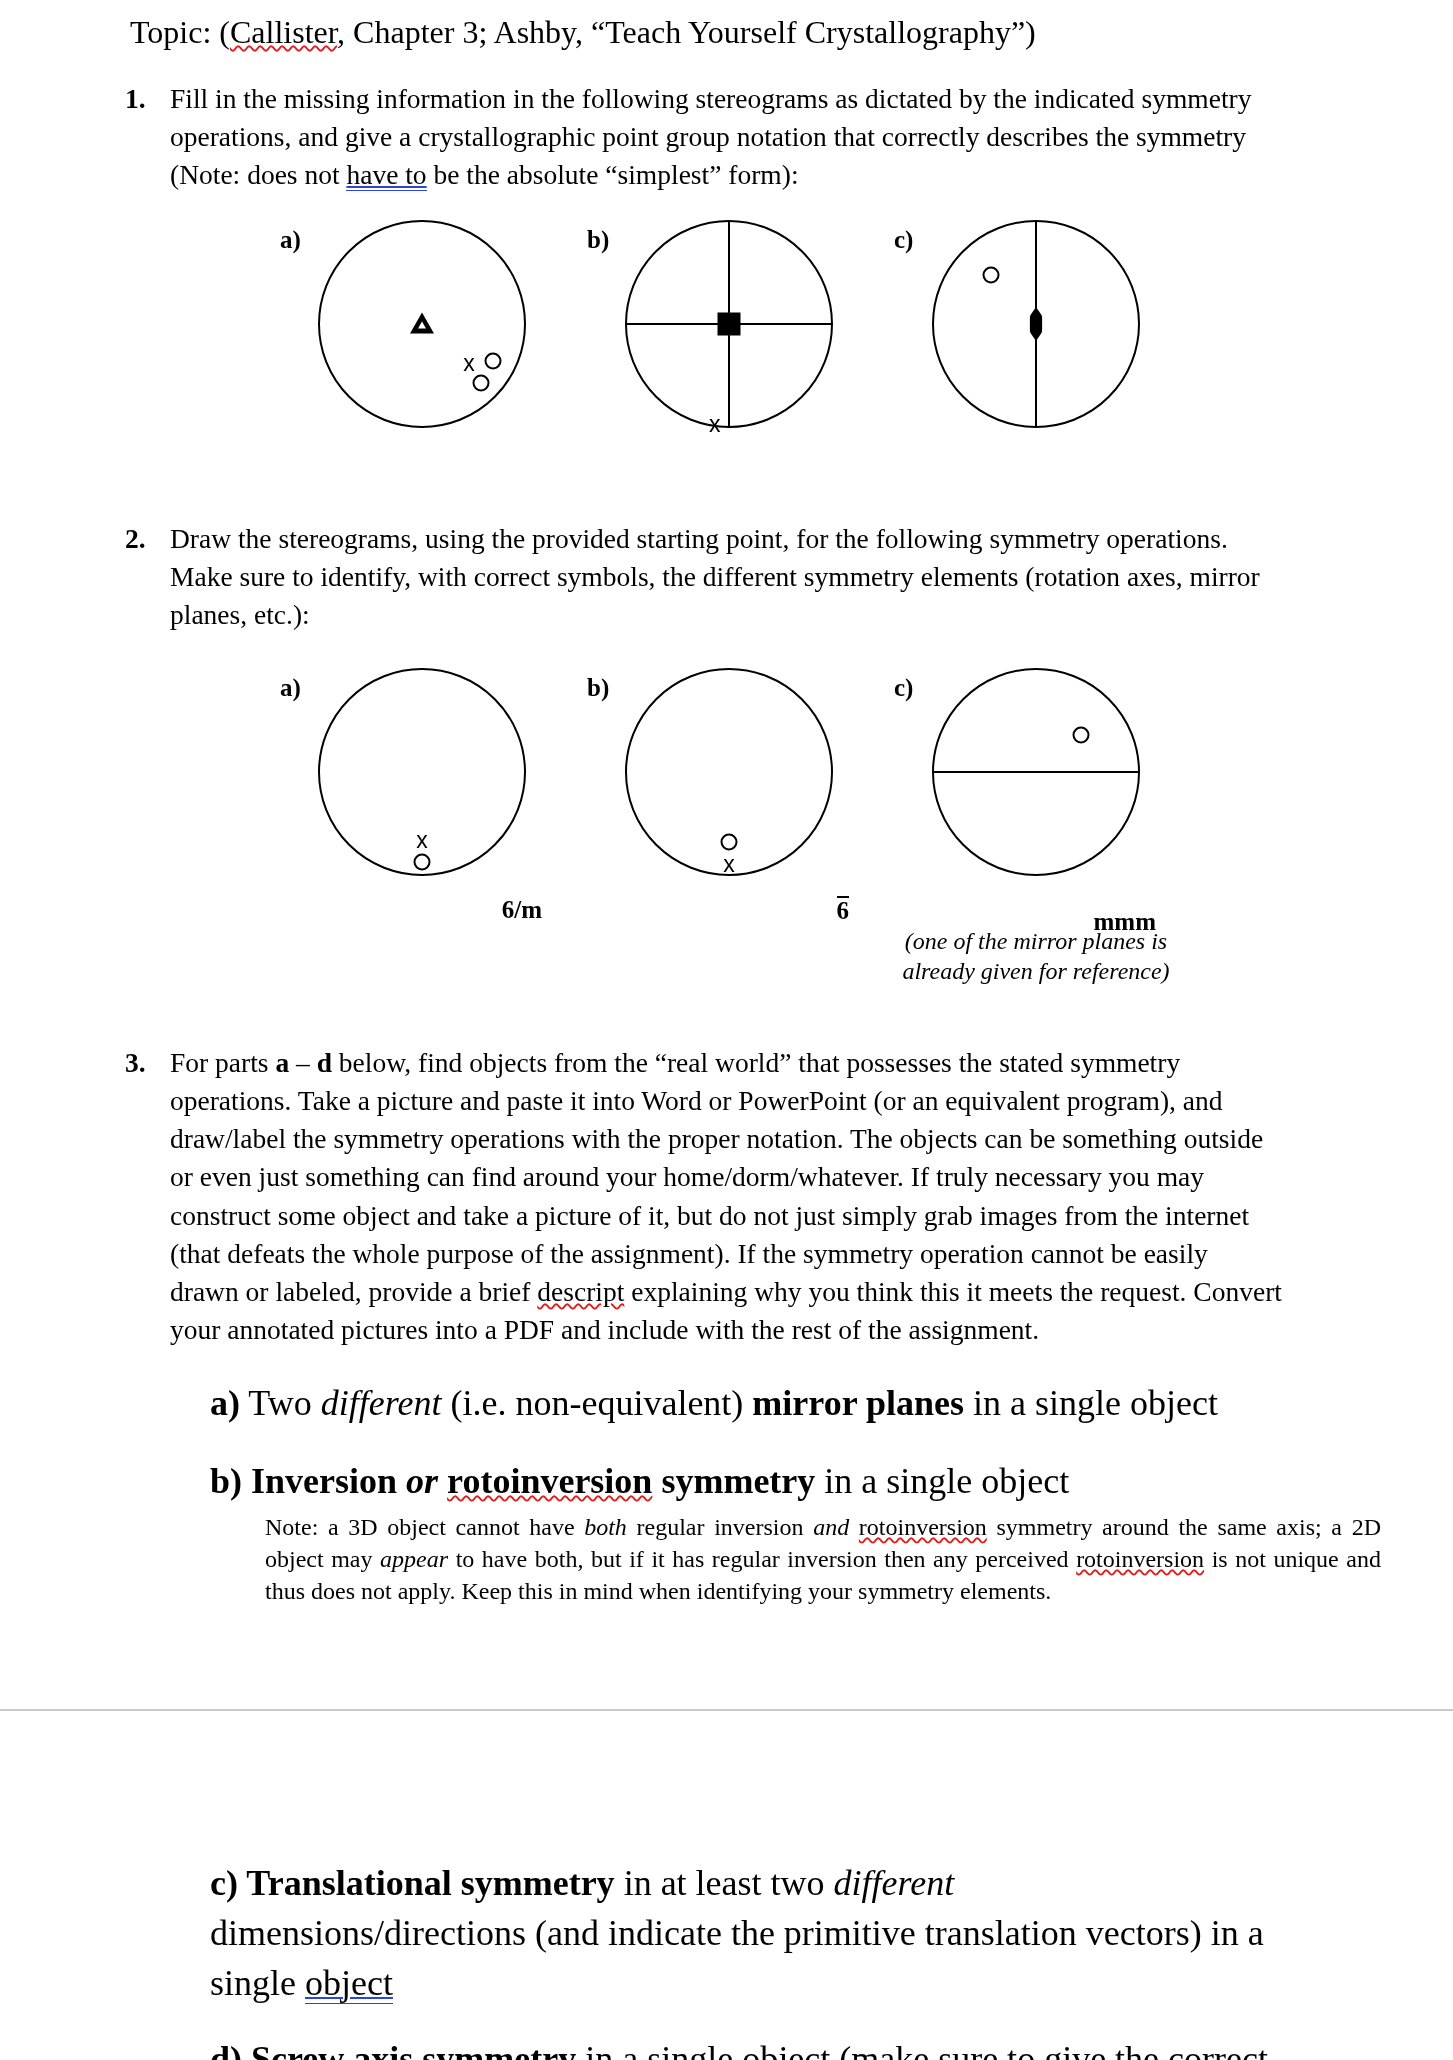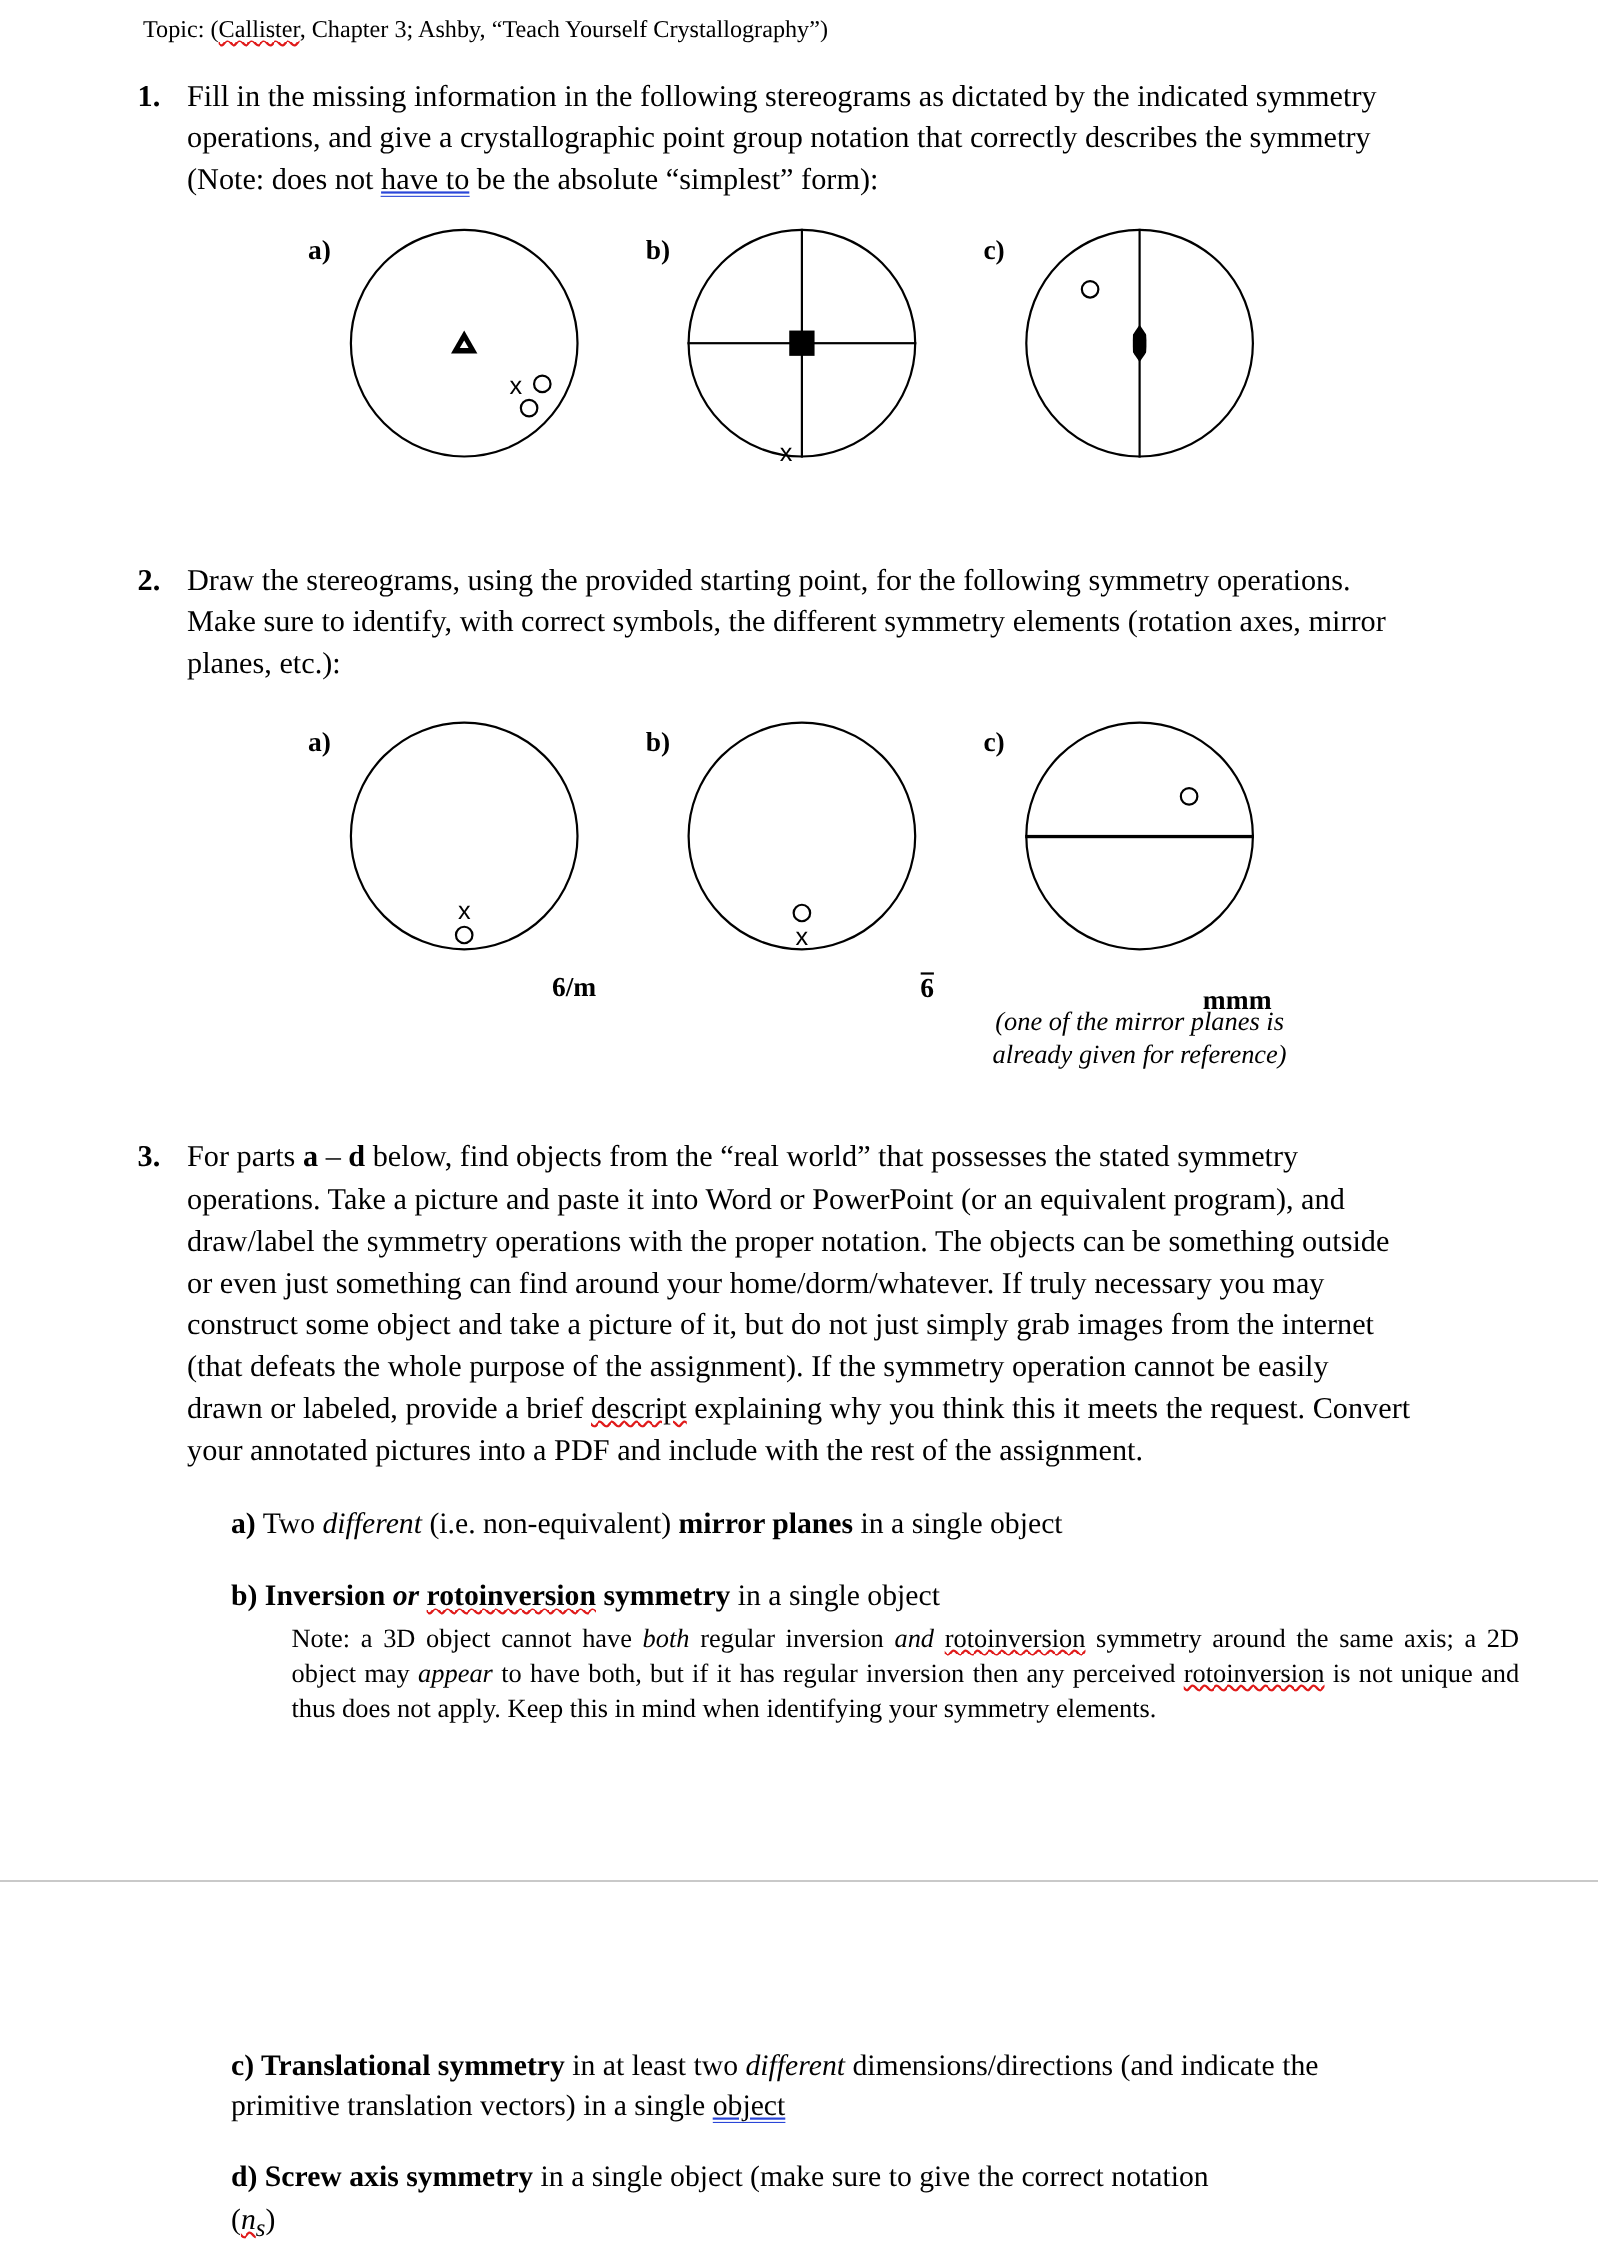--- a/index.html
+++ b/index.html
@@ -32,42 +32,42 @@
     margin: 0;
   }
   .page-2 {
     padding-top: 148px;
     height: 349px;
     box-sizing: border-box;
   }
 
   
   .topic {
-    font-size: 22px;
+    font-size: 32px;
     line-height: 1.18;
     margin-left: 130px;
     margin-bottom: 28px;
   }
   .qitem {
     position: relative;
     margin-left: 170px;
     margin-right: 170px;
     font-size: 27.5px;
     line-height: 1.385;
   }
   .qnum {
     position: absolute;
     left: -45px;
     top: 0;
     font-weight: bold;
   }
   .sub-part {
     margin-left: 210px;
     margin-right: 180px;
-    font-size: 27px;
+    font-size: 36px;
     line-height: 1.385;
     text-indent: -0px;
   }
   .note-block {
     margin-left: 265px;
     margin-right: 72px;
     font-size: 24px;
     line-height: 1.34;
     text-align: justify;
   }

